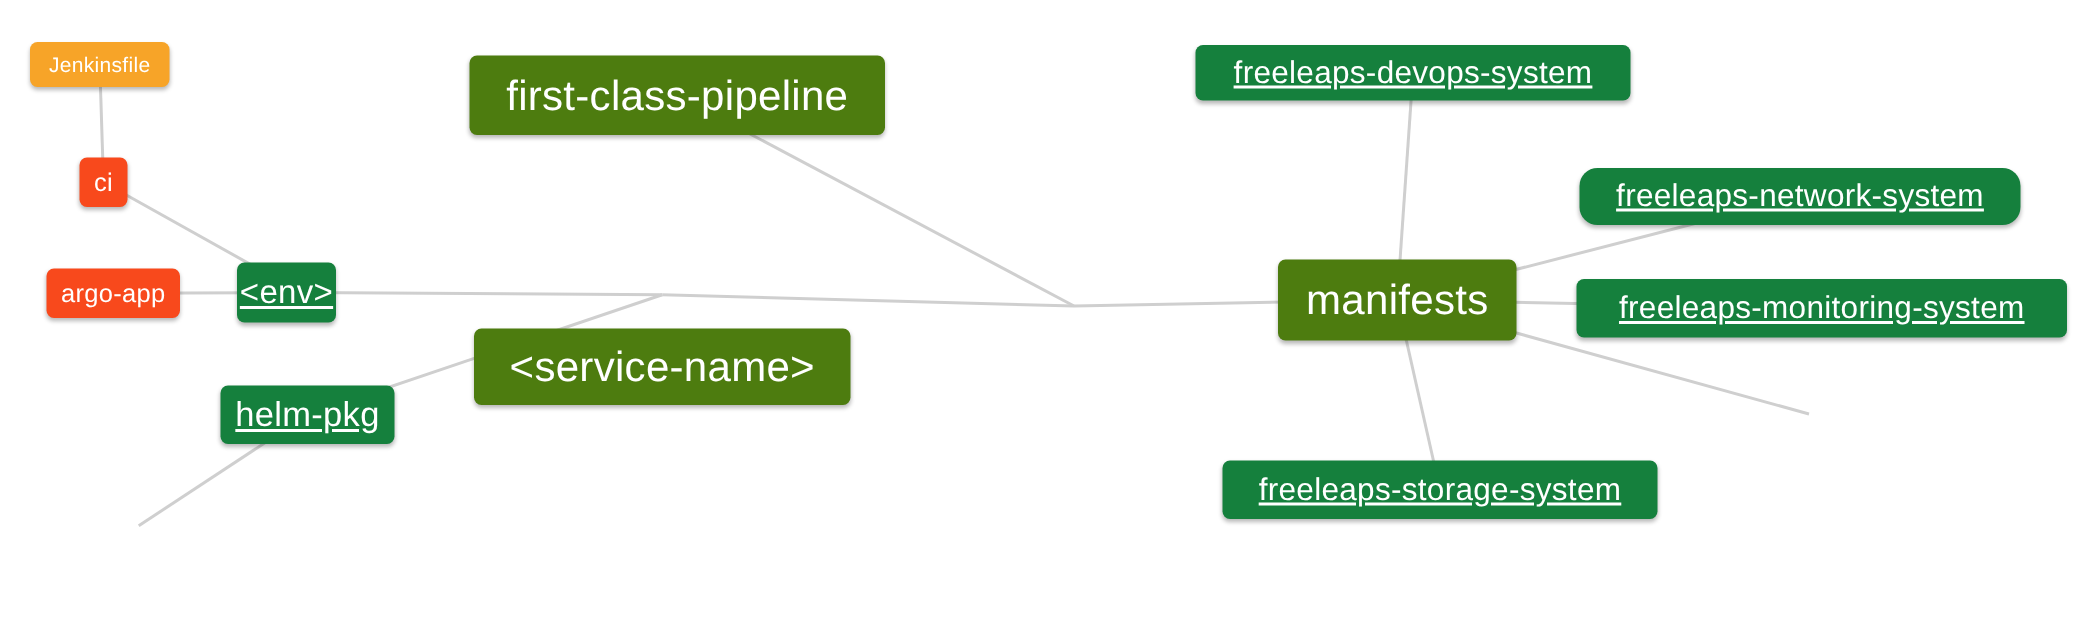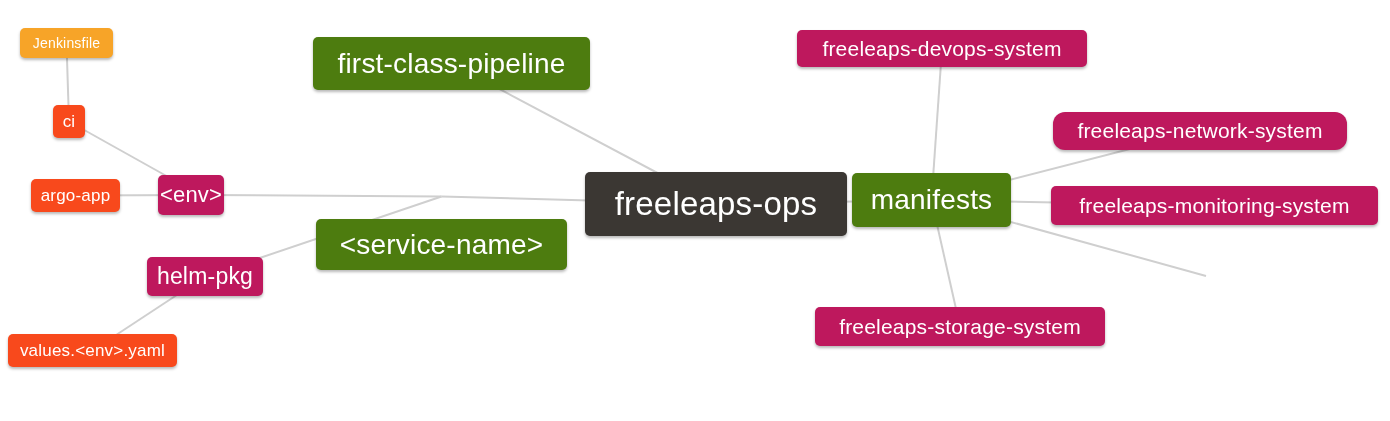--- a/index.html
+++ b/index.html
@@ -25,21 +25,21 @@
     color: #ffffff;
     white-space: nowrap;
     border-radius: 5px;
     box-shadow: 0 2px 3px rgba(0,0,0,0.28);
     z-index: 1;
     cursor: default;
     letter-spacing: 0.2px;
   }
   .c-blue   { background: #4d7c0f; }
   .c-dark   { background: #3b3733; }
-  .c-green  { background: #be185d; }
+  .c-green  { background: #15803d; text-decoration: underline; }
   .c-red    { background: #f8491c; }
   .c-orange { background: #f7a428; }
 
   .n-jenkinsfile { left: 20px;   top: 28px;  width: 93px;  height: 30px; font-size: 14px; }
   .n-ci          { left: 53px;   top: 105px; width: 32px;  height: 33px; font-size: 17px; }
   .n-argo-app    { left: 31px;   top: 179px; width: 89px;  height: 33px; font-size: 17px; }
   .n-env         { left: 158px;  top: 175px; width: 66px;  height: 40px; font-size: 22px; }
   .n-helm-pkg    { left: 147px;  top: 257px; width: 116px; height: 39px; font-size: 23px; }
   .n-values      { left: 8px;    top: 334px; width: 169px; height: 33px; font-size: 17px; }
   .n-fcp         { left: 313px;  top: 37px;  width: 277px; height: 53px; font-size: 28px; }
@@ -76,27 +76,25 @@
   <div class="node c-orange n-jenkinsfile">Jenkinsfile</div>
 
   <div class="node c-red n-ci">ci</div>
 
   <div class="node c-red n-argo-app">argo-app</div>
 
   <div class="node c-green n-env">&lt;env&gt;</div>
 
   <div class="node c-green n-helm-pkg">helm-pkg</div>
 
-  <div class="node c-red n-values">values.&lt;env&gt;.yaml</div>
 
   <div class="node c-blue n-fcp">first-class-pipeline</div>
 
   <div class="node c-blue n-service">&lt;service-name&gt;</div>
 
-  <div class="node c-dark n-ops">freeleaps-ops</div>
 
   <div class="node c-blue n-manifests">manifests</div>
 
   <div class="node c-green n-devops">freeleaps-devops-system</div>
 
   <div class="node c-green n-network">freeleaps-network-system</div>
 
   <div class="node c-green n-monitoring">freeleaps-monitoring-system</div>
 
 

